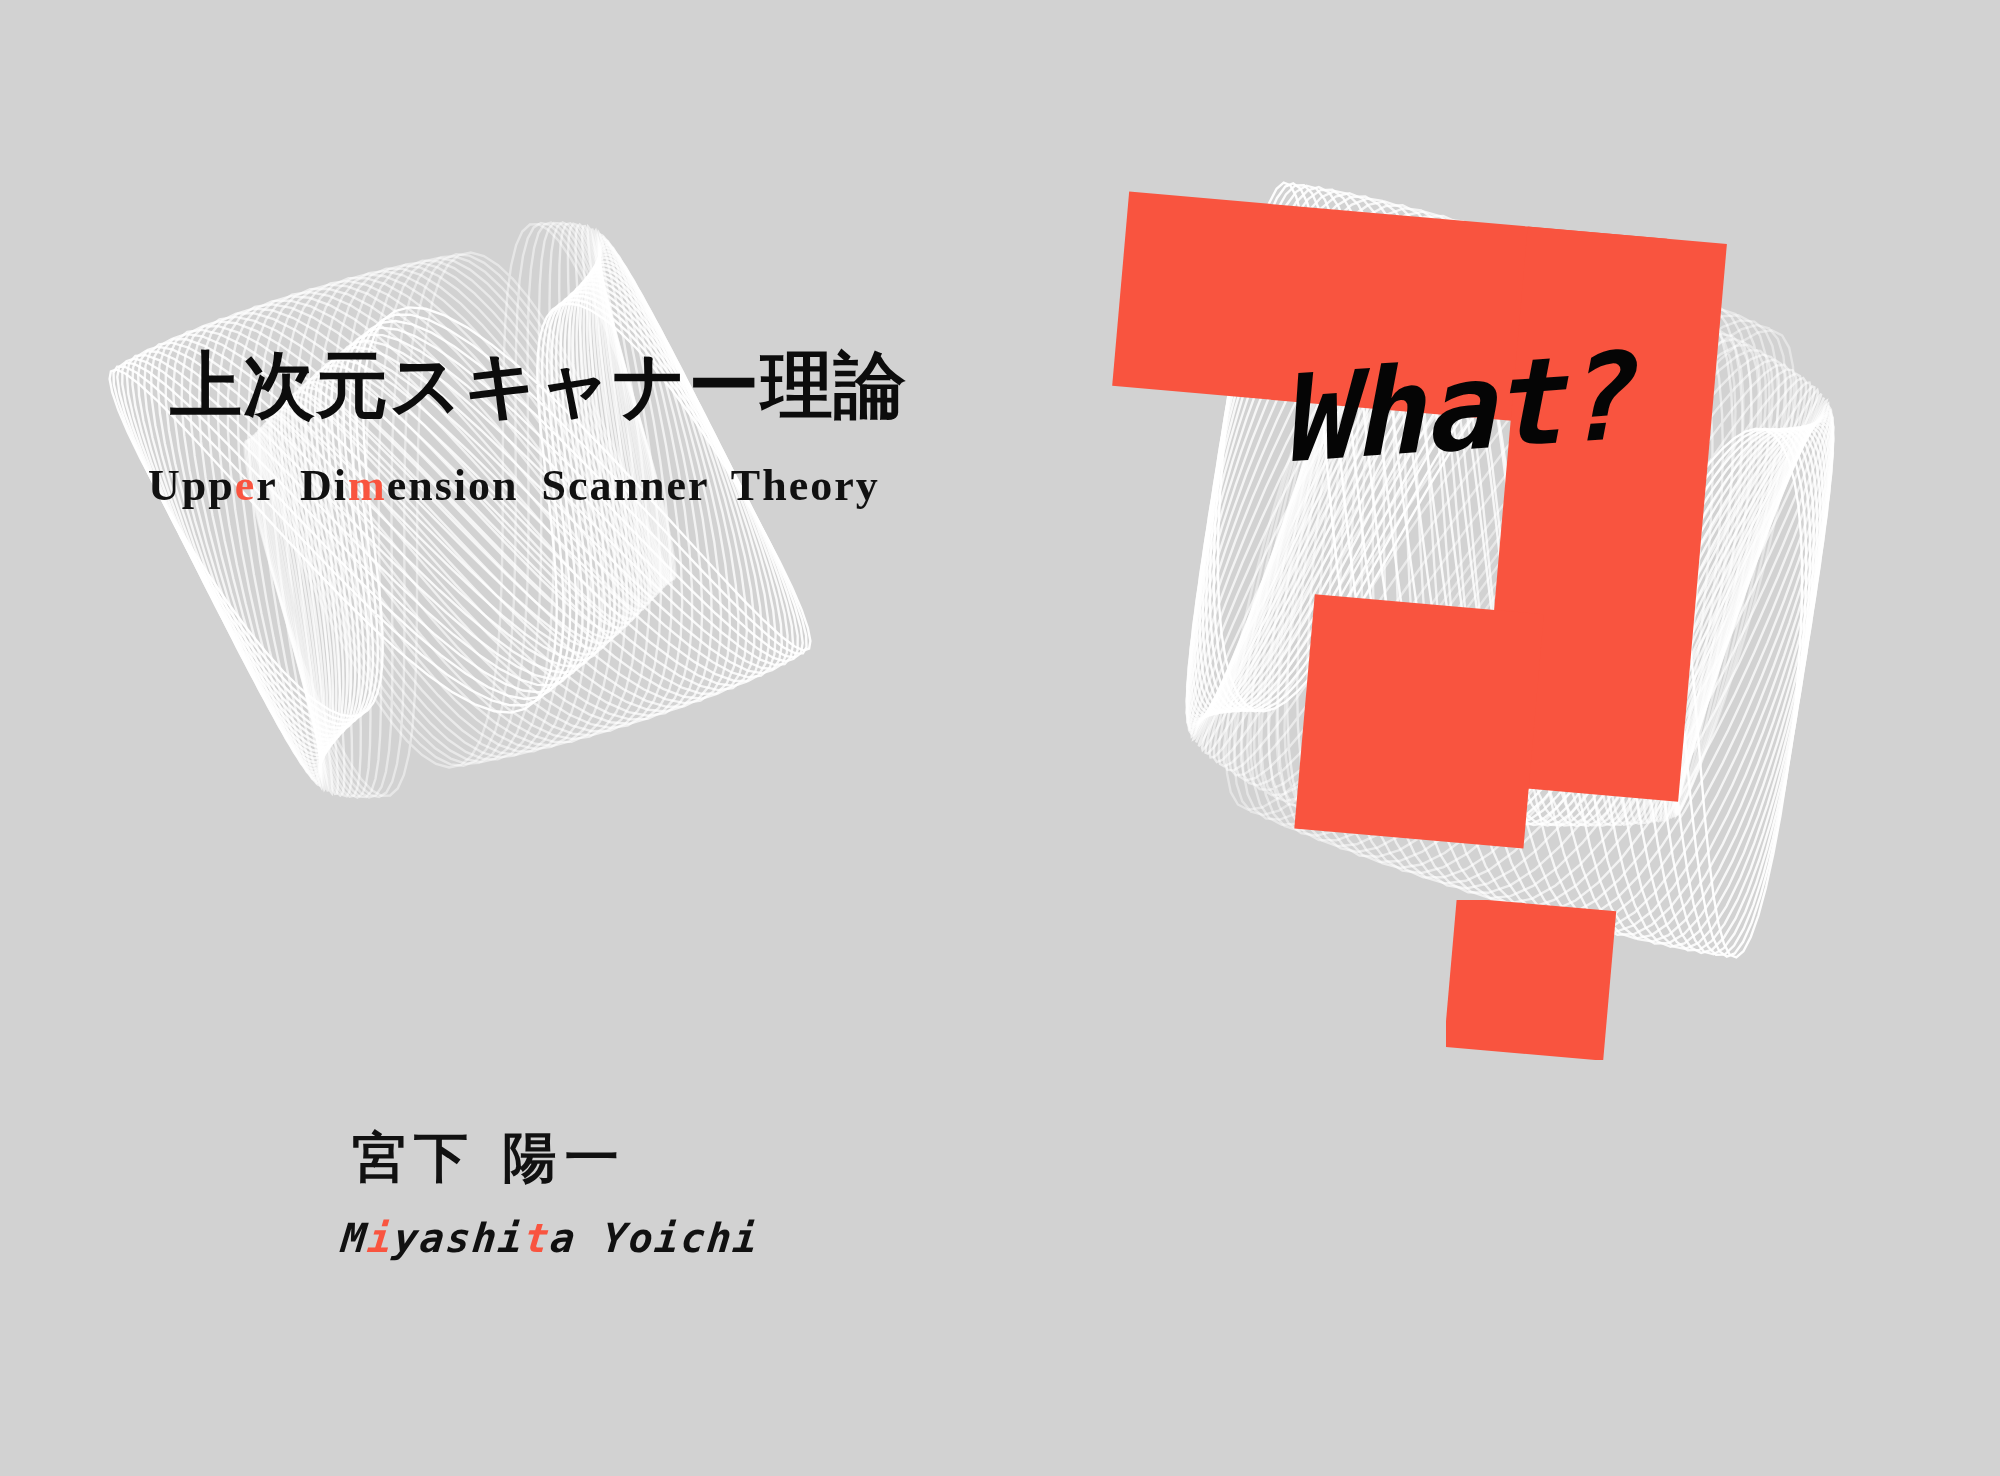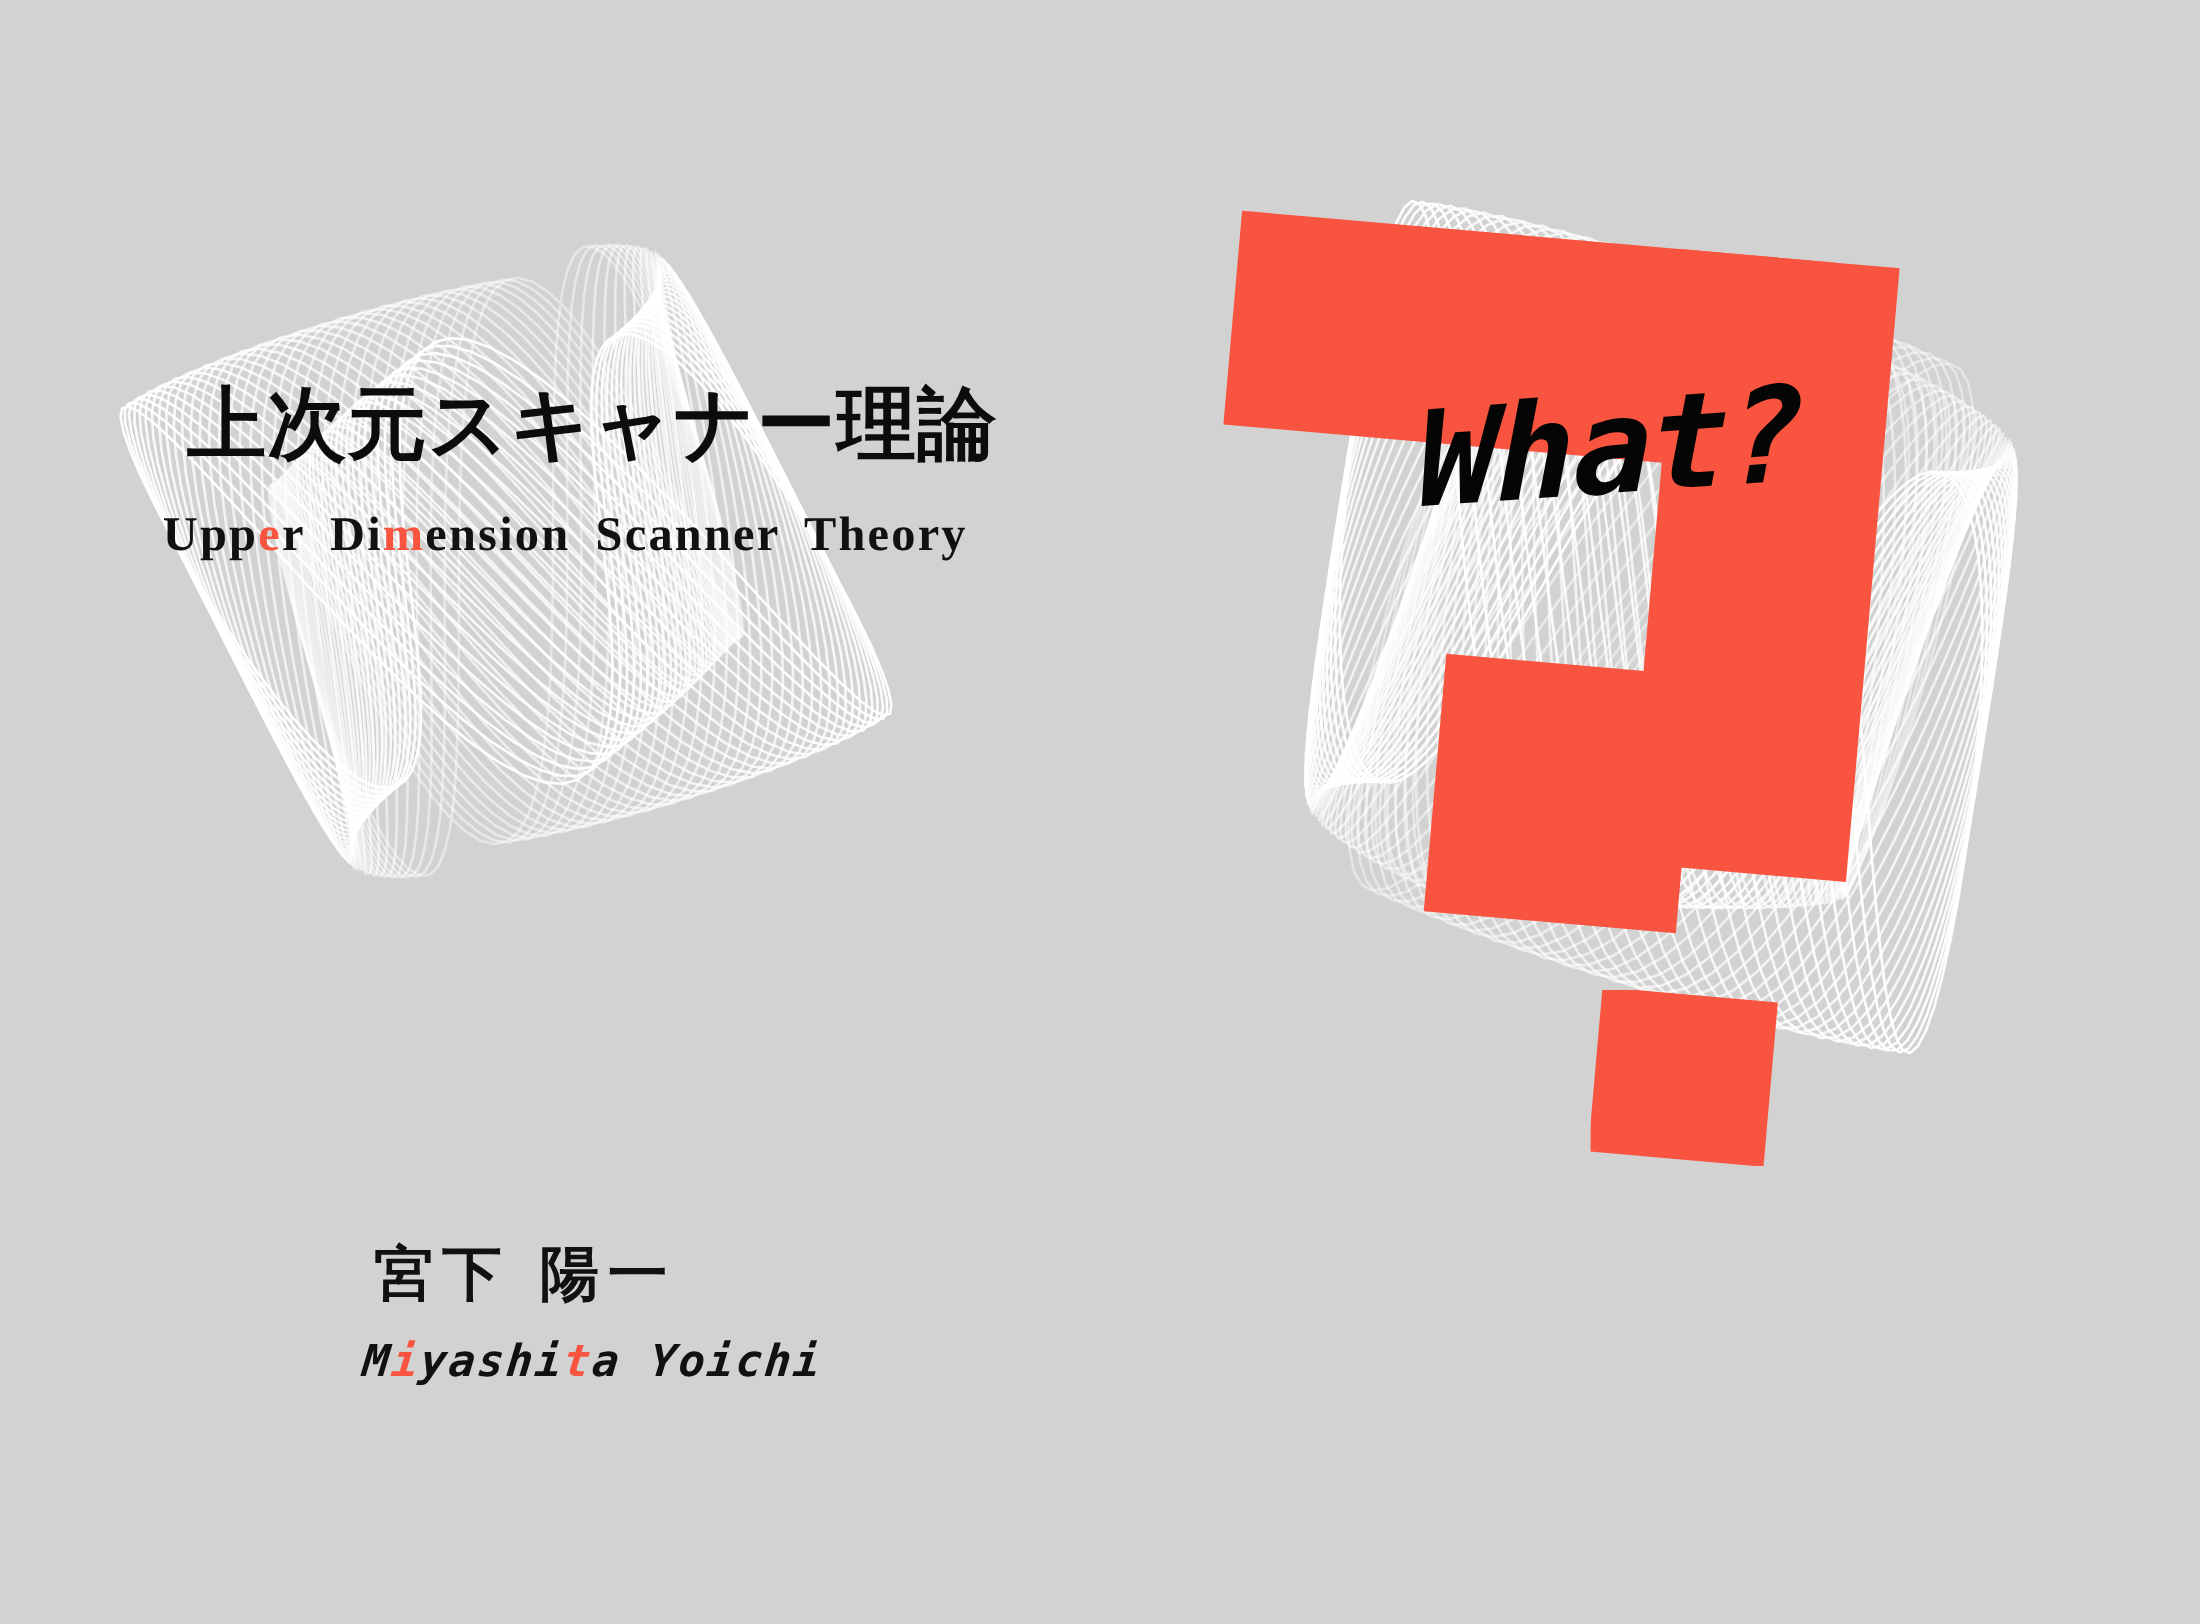--- a/index.html
+++ b/index.html
@@ -50,21 +50,21 @@
     letter-spacing:2.0px;
     word-spacing:10px;
     margin:34px 0 16px -22px;
     white-space:nowrap;
   }
   .accent{ color:#f9543f; }
 
   
   #author-block{
     position:absolute;
-    left:340px;
+    left:352px;
     top:1122px;
     width:620px;
   }
   #author-jp{
     font-family:"DejaVu Sans","Liberation Sans",sans-serif;
     font-weight:700;
     font-size:54px;
     color:#111111;
     letter-spacing:8px;
     margin:0;

